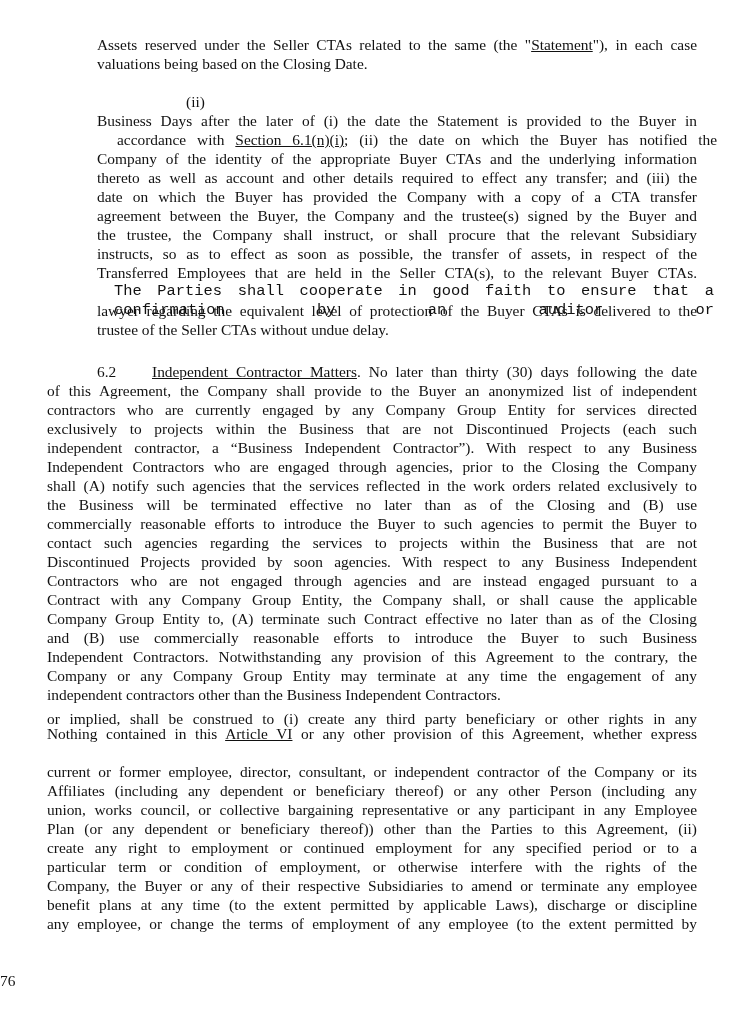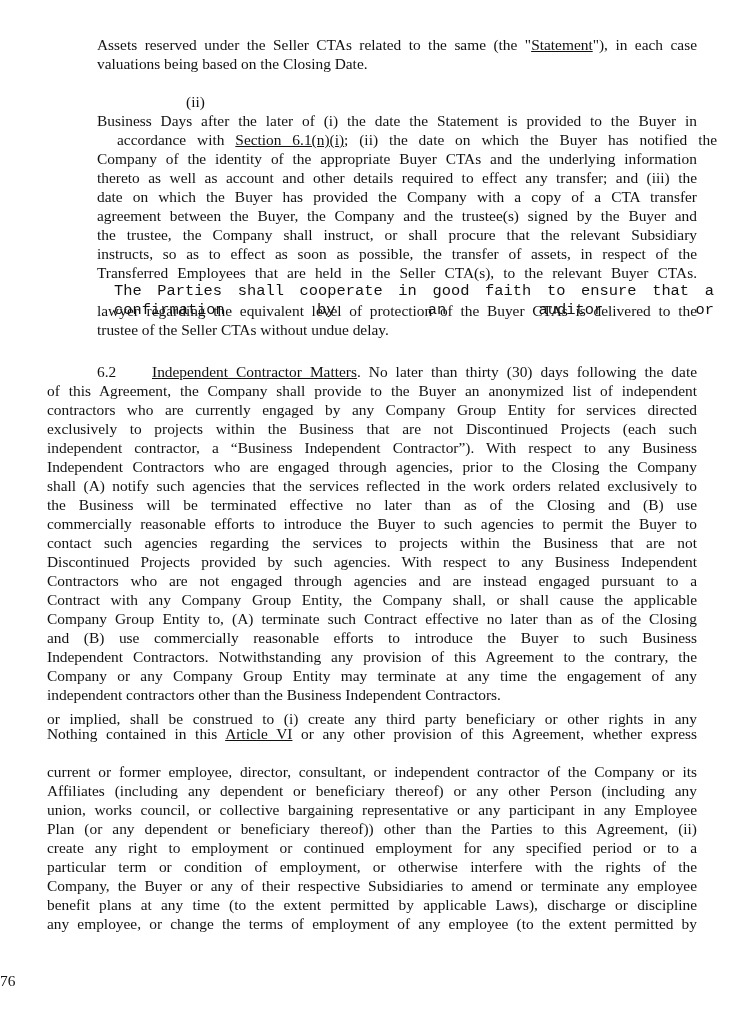--- a/index.html
+++ b/index.html
@@ -36,21 +36,21 @@
   <div class="line j" style="left:152px; top:362px; width:545px;"><span class="u">Independent Contractor Matters</span><span>.  No later than thirty (30) days following the date</span></div>
   <div class="line j" style="left:47px; top:381px; width:650px;">of this Agreement, the Company shall provide to the Buyer an anonymized list of independent</div>
   <div class="line j" style="left:47px; top:400px; width:650px;">contractors who are currently engaged by any Company Group Entity for services directed</div>
   <div class="line j" style="left:47px; top:419px; width:650px;">exclusively to projects within the Business that are not Discontinued Projects (each such</div>
   <div class="line j" style="left:47px; top:438px; width:650px;">independent contractor, a “Business Independent Contractor”).  With respect to any Business</div>
   <div class="line j" style="left:47px; top:457px; width:650px;">Independent Contractors who are engaged through agencies, prior to the Closing the Company</div>
   <div class="line j" style="left:47px; top:476px; width:650px;">shall (A) notify such agencies that the services reflected in the work orders related exclusively to</div>
   <div class="line j" style="left:47px; top:495px; width:650px;">the Business will be terminated effective no later than as of the Closing and (B) use</div>
   <div class="line j" style="left:47px; top:514px; width:650px;">commercially reasonable efforts to introduce the Buyer to such agencies to permit the Buyer to</div>
   <div class="line j" style="left:47px; top:533px; width:650px;">contact such agencies regarding the services to projects within the Business that are not</div>
-  <div class="line j" style="left:47px; top:552px; width:650px;">Discontinued Projects provided by such agencies.  With respect to any Business Independent</div>
+  <div class="line j" style="left:47px; top:552px; width:650px;">Discontinued Projects provided by soon agencies.  With respect to any Business Independent</div>
   <div class="line j" style="left:47px; top:571px; width:650px;">Contractors who are not engaged through agencies and are instead engaged pursuant to a</div>
   <div class="line j" style="left:47px; top:590px; width:650px;">Contract with any Company Group Entity, the Company shall, or shall cause the applicable</div>
   <div class="line j" style="left:47px; top:609px; width:650px;">Company Group Entity to, (A) terminate such Contract effective no later than as of the Closing</div>
   <div class="line j" style="left:47px; top:628px; width:650px;">and (B) use commercially reasonable efforts to introduce the Buyer to such Business</div>
   <div class="line j" style="left:47px; top:647px; width:650px;">Independent Contractors.  Notwithstanding any provision of this Agreement to the contrary, the</div>
   <div class="line j" style="left:47px; top:666px; width:650px;">Company or any Company Group Entity may terminate at any time the engagement of any</div>
   <div class="line" style="left:47px; top:685px;">independent contractors other than the Business Independent Contractors.</div>
 
   <div class="line j" style="left:47px; top:724px; width:650px;"><span>Nothing contained in this </span><span class="u">Article VI</span><span> or any other provision of this Agreement, whether express</span></div>
   <div class="line j" style="left:47px; top:709px; width:650px;">or implied, shall be construed to (i) create any third party beneficiary or other rights in any</div>

